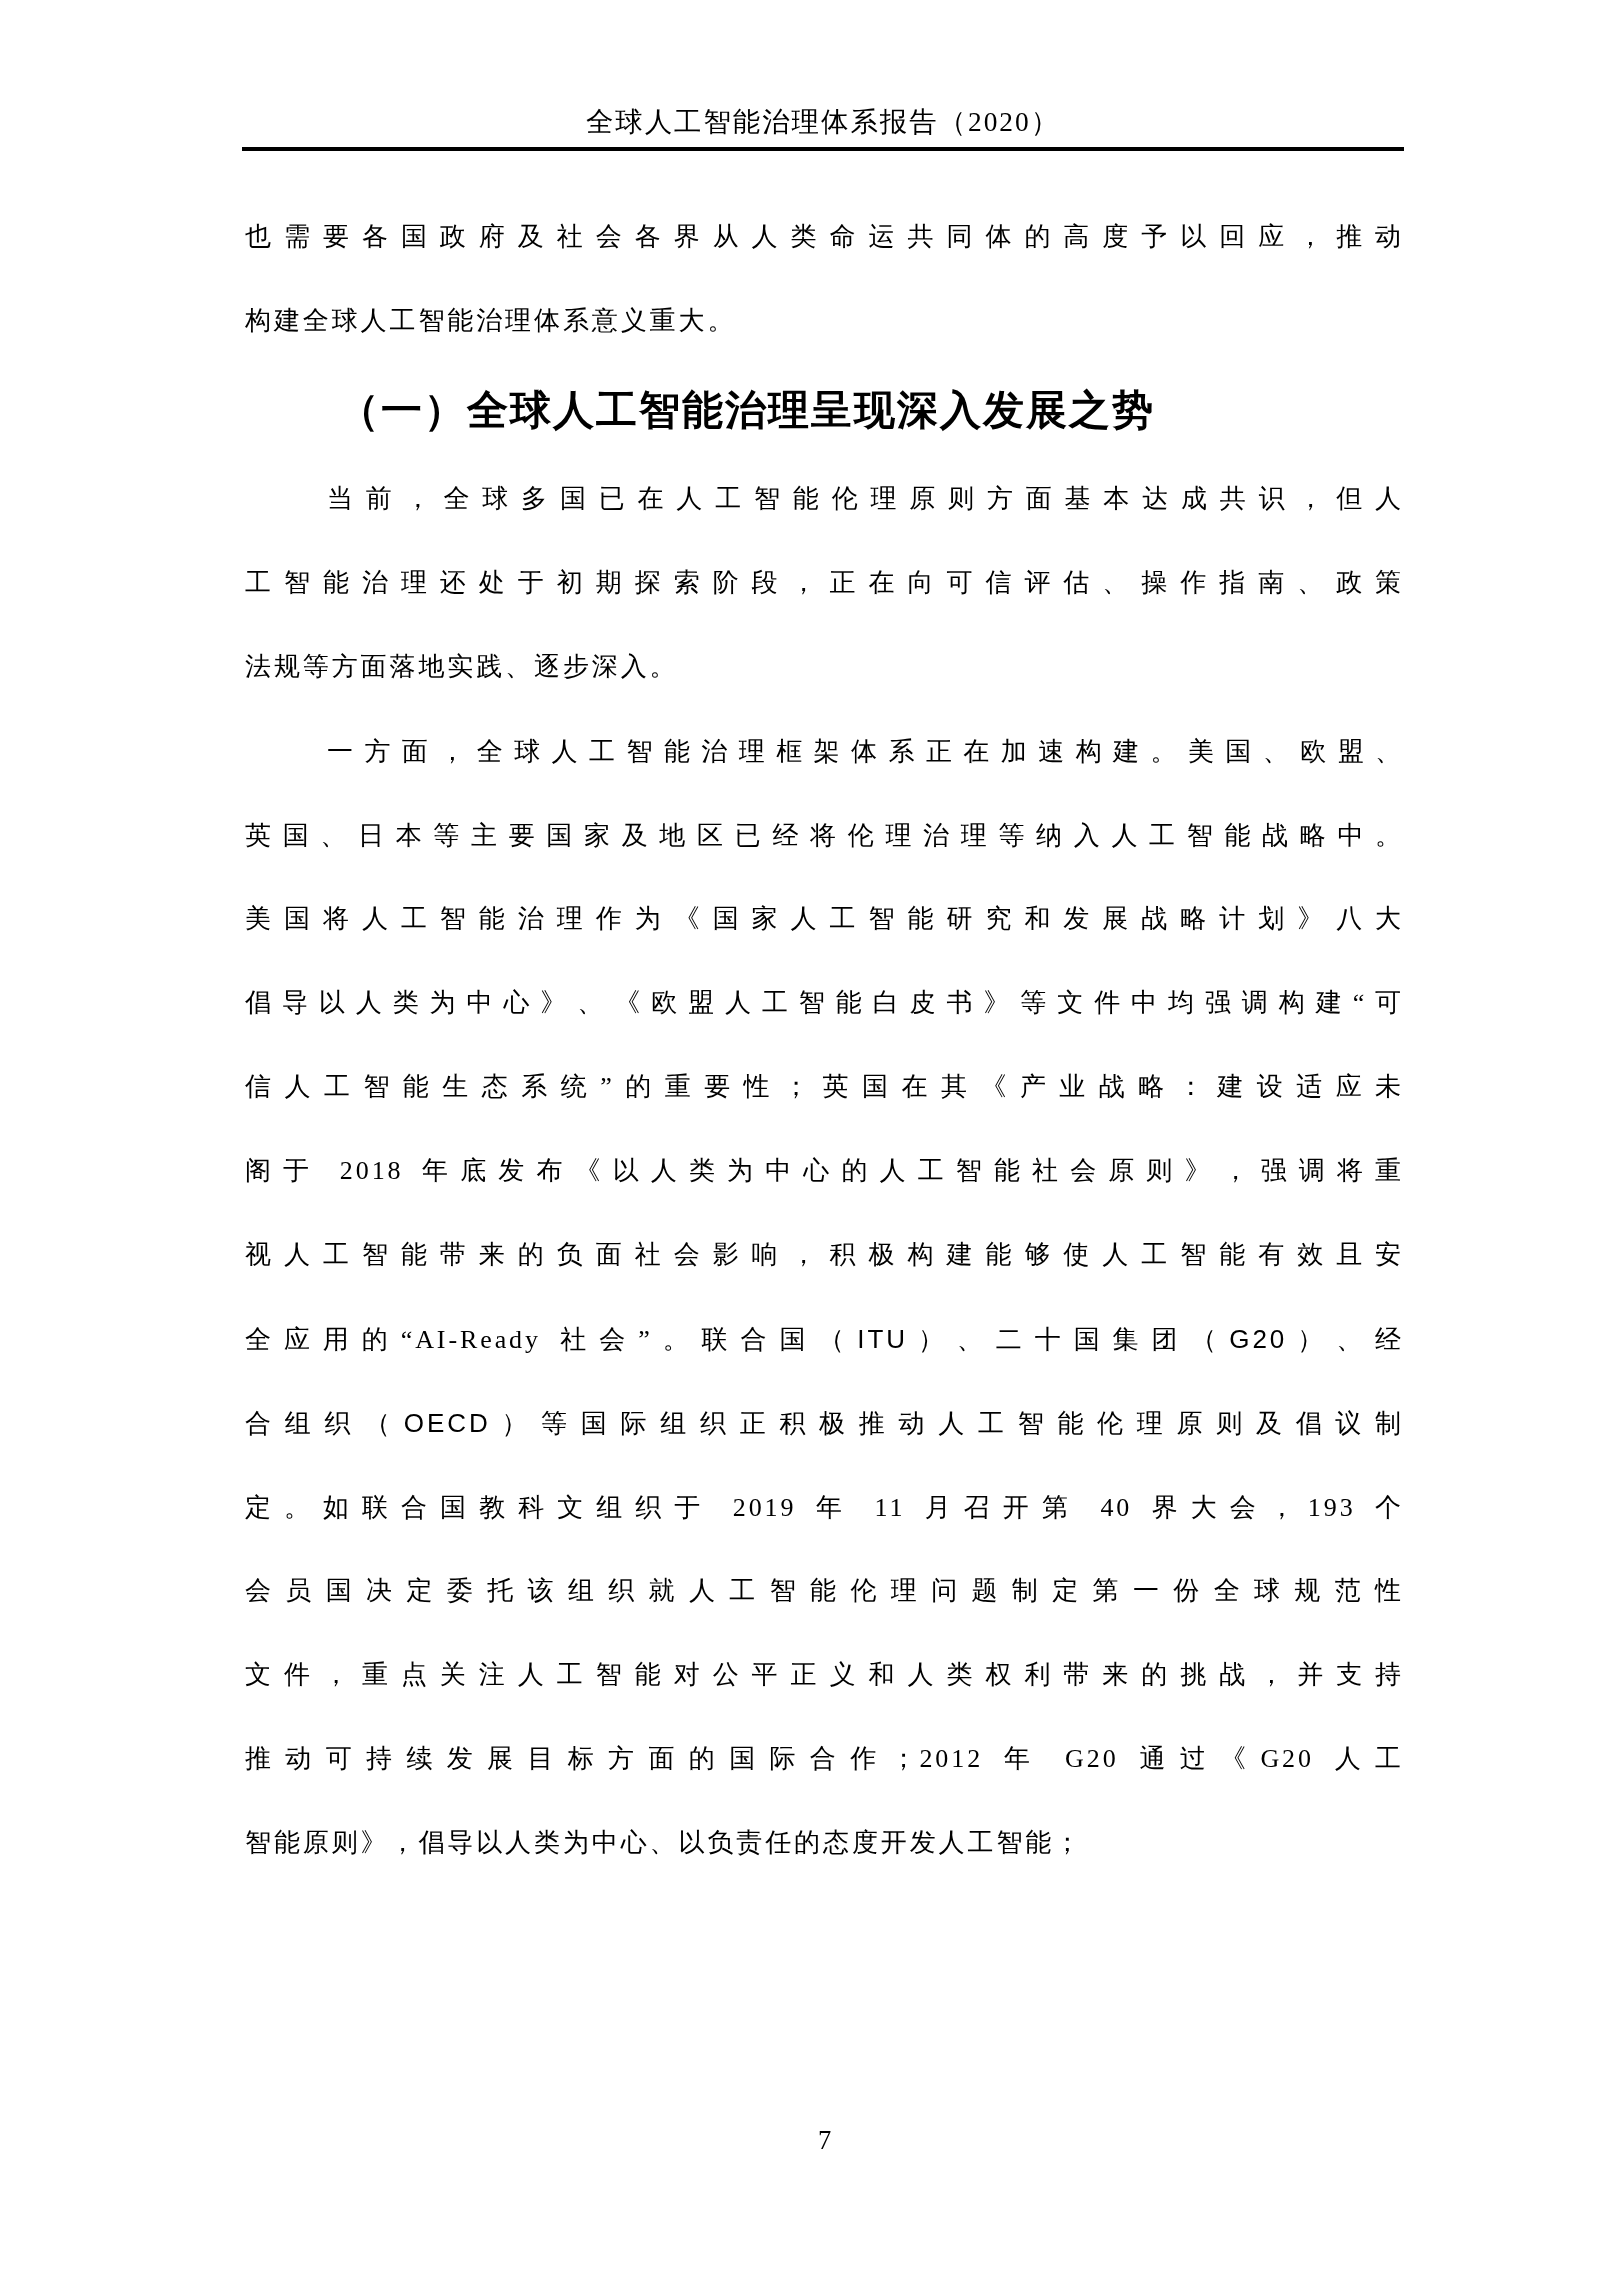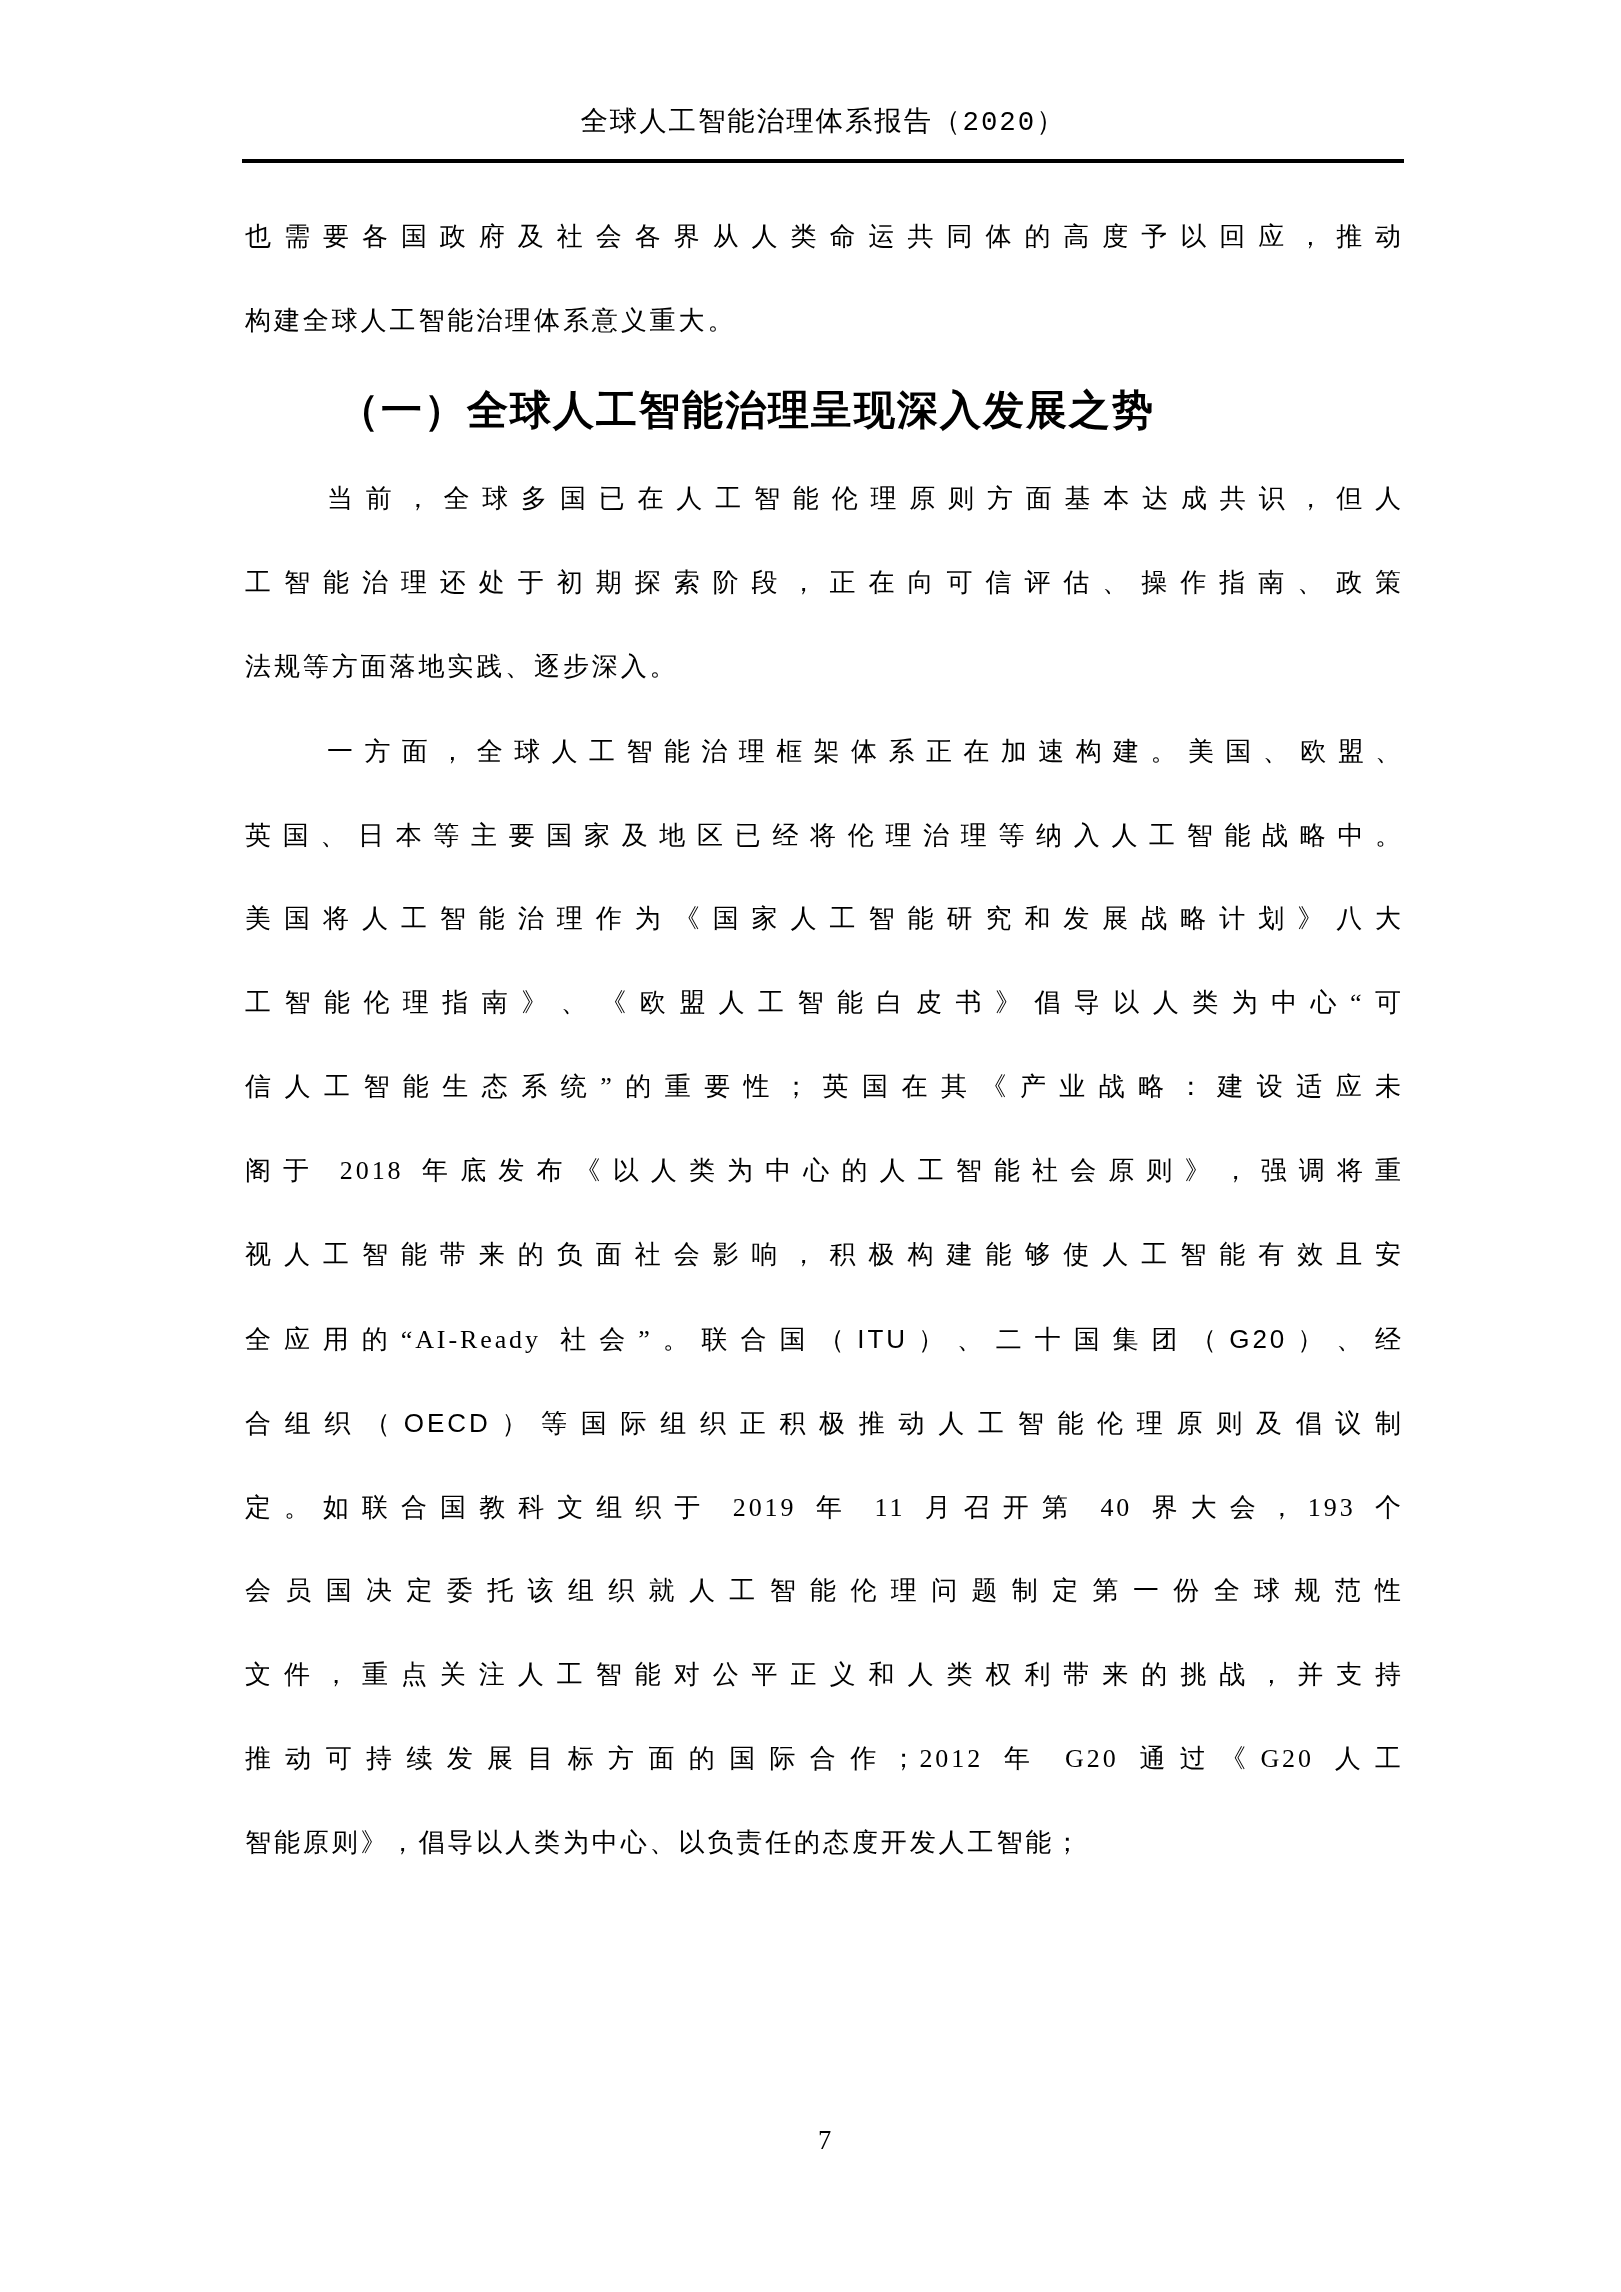--- a/index.html
+++ b/index.html
@@ -13,23 +13,22 @@
     overflow:hidden;
   }
   
   .pg-header{
     position:absolute;
     top:102px;left:242px;width:1162px;
     text-align:center;
     font-size:27.4px;
     letter-spacing:2px;
     line-height:41px;
-    padding-bottom:16px;
+    padding-bottom:4px;
     border-bottom:4.9px solid #000;
-    font-family:Liberation Mono, monospace;
   }
   
   .body-block{
     position:absolute;
     top:195px;left:245px;width:1159px;
   }
   .ln{
     font-size:26px;
     line-height:84px;
     height:84px;
@@ -86,21 +85,21 @@
 
     <div class="hd"><span>（一）全球人工智能治理呈现深入发展之势</span></div>
 
     <div class="ln ind"><span>当前，全球多国已在人工智能伦理原则方面基本达成共识，但人</span></div>
     <div class="ln"><span>工智能治理还处于初期探索阶段，正在向可信评估、操作指南、政策</span></div>
     <div class="ln end"><span>法规等方面落地实践、逐步深入。</span></div>
 
     <div class="ln ind"><span class="b">一方面，全球人工智能治理框架体系正在加速构建。美国、欧盟、</span></div>
     <div class="ln"><span class="b">英国、日本等主要国家及地区已经将伦理治理等纳入人工智能战略中。</span></div>
     <div class="ln"><span>美国将人工智能治理作为《国家人工智能研究和发展战略计划》八大</span></div>
-    <div class="ln"><span>工智能伦理指南》、《欧盟人工智能白皮书》倡导以人类为中心“可</span></div>
+    <div class="ln"><span>倡导以人类为中心》、《欧盟人工智能白皮书》等文件中均强调构建“可</span></div>
     <div class="ln"><span>信人工智能生态系统”的重要性；英国在其《产业战略：建设适应未</span></div>
     <div class="ln"><span>阁于 2018 年底发布《以人类为中心的人工智能社会原则》，强调将重</span></div>
     <div class="ln"><span>视人工智能带来的负面社会影响，积极构建能够使人工智能有效且安</span></div>
     <div class="ln"><span>全应用的“AI-Ready 社会”。</span><span class="b">联合国（ITU）、二十国集团（G20）、经</span></div>
     <div class="ln"><span class="b">合组织（OECD）等国际组织正积极推动人工智能伦理原则及倡议制</span></div>
     <div class="ln"><span class="b">定。</span><span>如联合国教科文组织于 2019 年 11 月召开第 40 界大会，193 个</span></div>
     <div class="ln"><span>会员国决定委托该组织就人工智能伦理问题制定第一份全球规范性</span></div>
     <div class="ln"><span>文件，重点关注人工智能对公平正义和人类权利带来的挑战，并支持</span></div>
     <div class="ln"><span>推动可持续发展目标方面的国际合作；2012 年 G20 通过《G20 人工</span></div>
     <div class="ln end"><span>智能原则》，倡导以人类为中心、以负责任的态度开发人工智能；</span></div>

